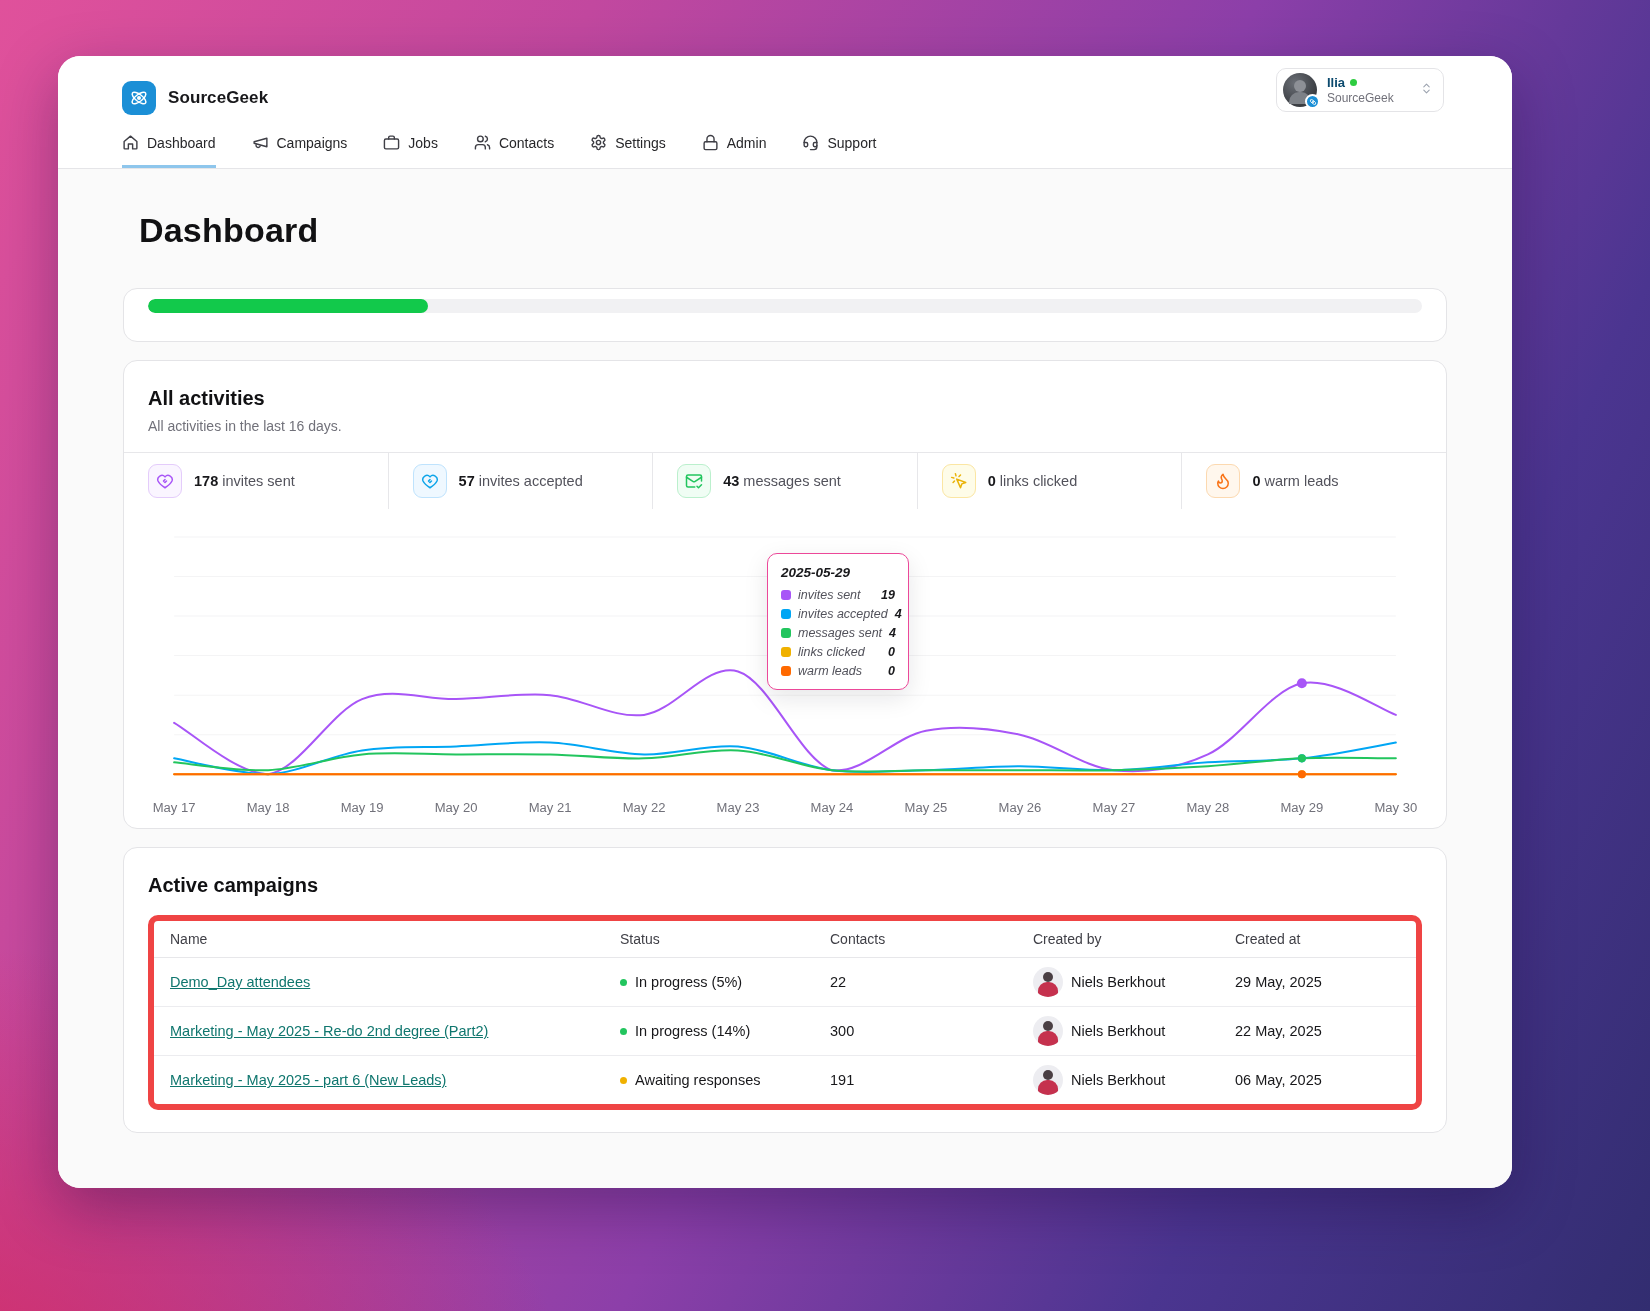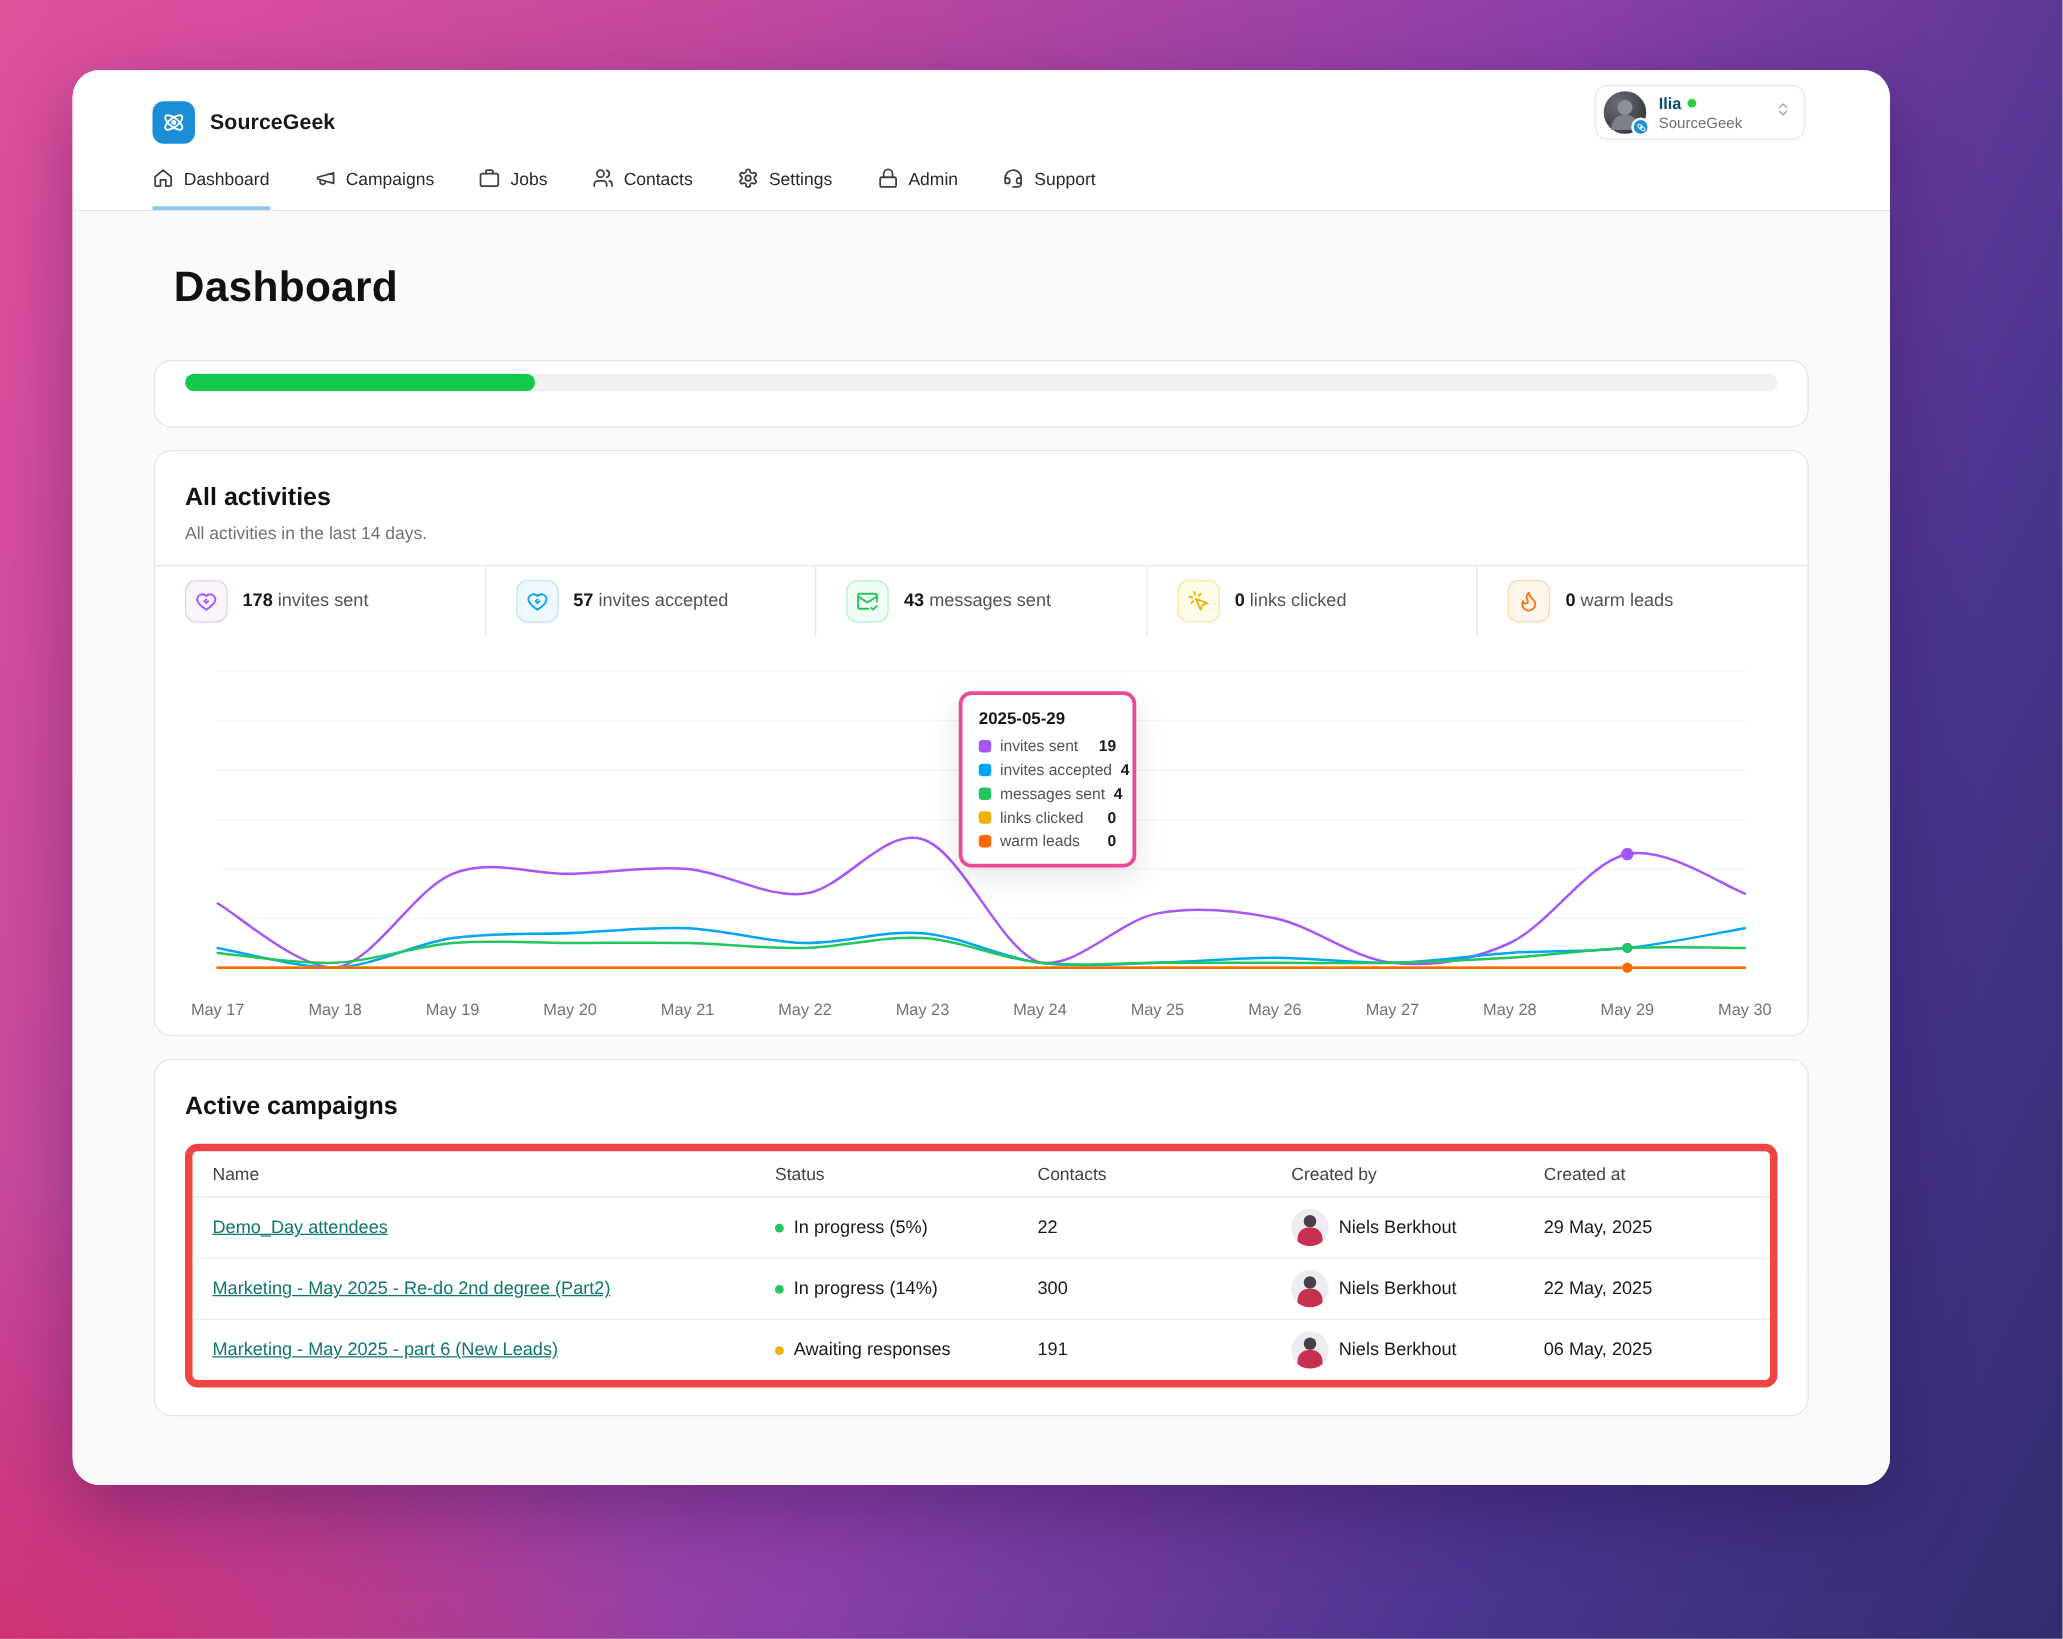--- a/index.html
+++ b/index.html
@@ -66,22 +66,22 @@
   .stat-icon.green  { background:#f0fdf4; border-color:#bbf0cd; color:#22c55e; }
   .stat-icon.yellow { background:#fefce8; border-color:#fbe6a3; color:#eab308; }
   .stat-icon.orange { background:#fff7ed; border-color:#fcd9b0; color:#f97316; }
   .stat-text { font-size:14.5px; color:#52525b; }
   .stat-text b { color:#18181b; font-weight:700; margin-right:4px; }
 
   .chart-wrap { position:relative; padding:16px 24px 6px; }
   .chart-wrap svg { display:block; width:100%; height:auto; }
   .chart-tooltip {
     position:absolute; left:643px; top:44px; width:142px;
-    background:#fff; border:3px solid #ec4899; border-radius:10px;
-    box-shadow:0 8px 24px rgba(20,20,30,.10); padding:11px 13px; z-index:3;
+    background:#fff; border:1px solid #ec4899; border-radius:10px;
+    box-shadow:0 8px 24px rgba(20,20,30,.10); padding:11px 13px; z-index:3;font-style:italic;
   }
   .tt-date { font-size:13.5px; font-weight:700; color:#18181b; margin-bottom:8px; }
   .tt-row { display:flex; align-items:center; gap:7px; margin-top:5px; }
   .tt-swatch { width:10px; height:10px; border-radius:3px; flex-shrink:0; }
   .tt-label { font-size:12.5px; color:#52525b; flex:1; white-space:nowrap; }
   .tt-value { font-size:12.5px; font-weight:700; color:#18181b; }
 
   .card-campaigns { margin-top:18px; padding-bottom:22px; }
   .table-container { margin:8px 24px 0; border:6px solid #ef4444; border-radius:10px; overflow:hidden; }
   .t-row { display:grid; grid-template-columns:450px 210px 203px 202px 1fr; align-items:center; padding:0 0 0 8px; }
@@ -200,21 +200,21 @@
 
     <section class="card card-progress">
       <div class="progress-track">
         <div class="progress-fill" style="width: 22%; background: rgb(18, 201, 75);"></div>
       </div>
     </section>
 
     <section class="card card-activities">
       <div class="card-head">
         <div class="card-title">All activities</div>
-        <div class="card-sub">All activities in the last 14 days.</div>
+        <div class="card-sub">All activities in the last 16 days.</div>
       </div>
 
       <div class="stats-row">
         <div class="stat-cell">
           <span class="stat-icon purple">
             <svg width="18" height="18" viewBox="0 0 24 24" fill="none" stroke="currentColor" stroke-width="2" stroke-linecap="round" stroke-linejoin="round">
                 <path d="M12 21s-7.2-4.7-9.3-9A5.5 5.5 0 0 1 12 6.5 5.5 5.5 0 0 1 21.3 12C19.2 16.3 12 21 12 21z"></path>
                 <path d="m12 10-2 2 2 2 2-2"></path>
               </svg>
           </span>

